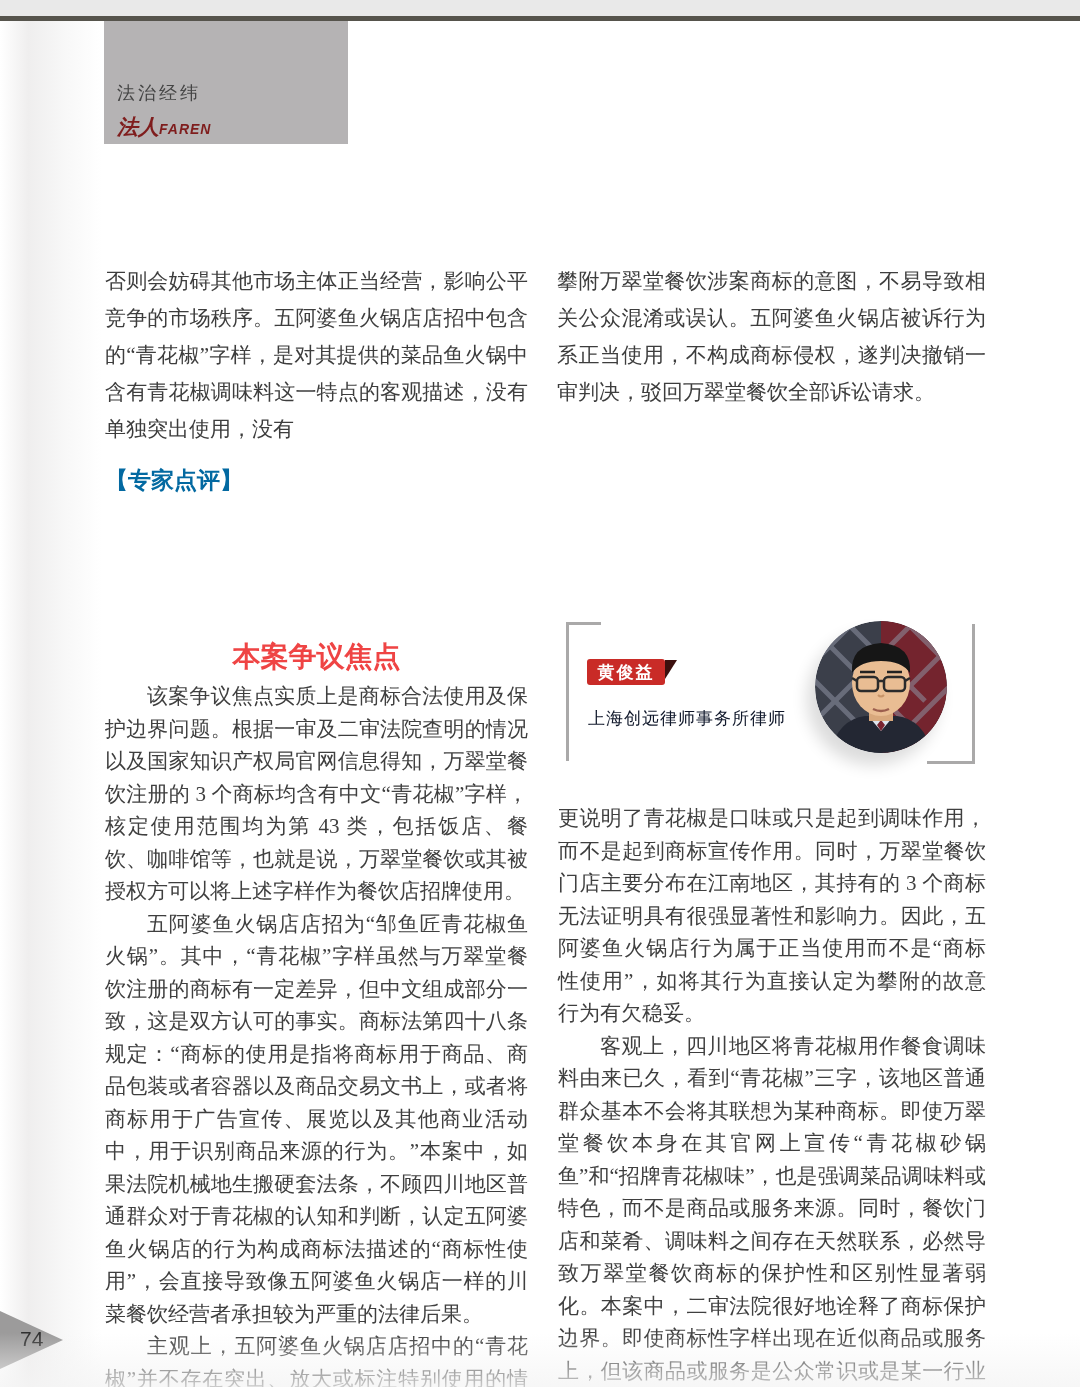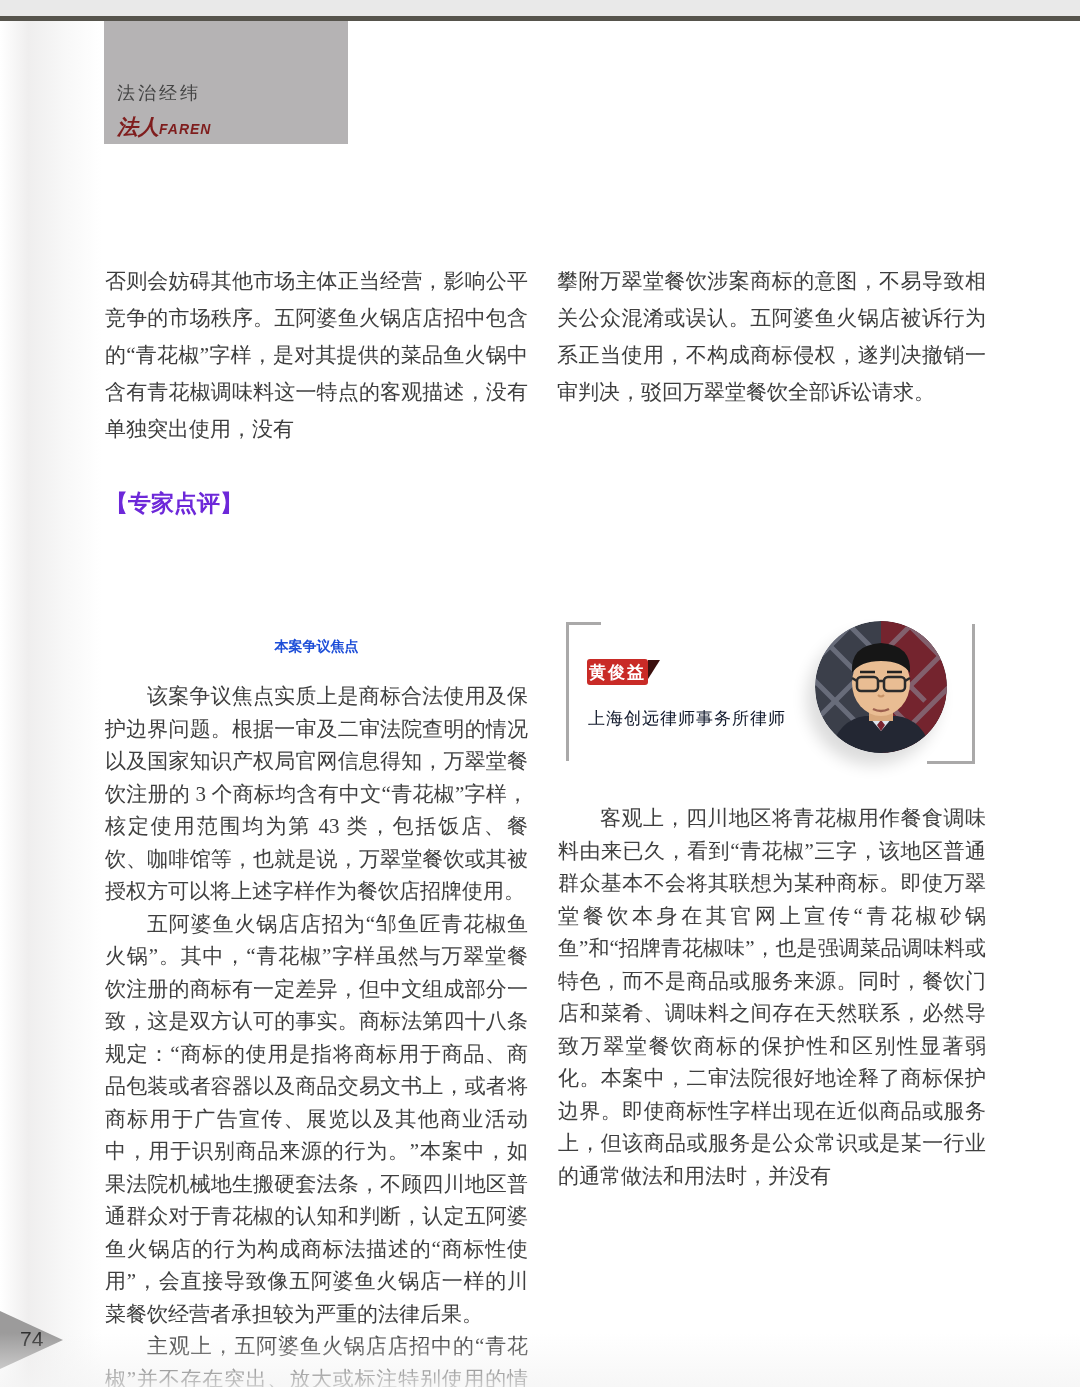--- a/index.html
+++ b/index.html
@@ -24,44 +24,44 @@
   .logo-cn{font-size:21px;}
   .logo-en{font-size:14px;letter-spacing:1px;}
 
   
   .lede{position:absolute;top:247px;font-size:21px;line-height:37px;color:#3d3d3d;
     text-align:justify;text-justify:inter-ideograph;}
   .lede-left{left:105px;width:423px;}
   .lede-right{left:557px;width:429px;}
 
   
-  .kicker{position:absolute;left:105px;top:472px;font-family:"Liberation Sans","DejaVu Sans",sans-serif;
-    font-size:23px;font-weight:bold;color:#6d28d9;}
+  .kicker{position:absolute;left:105px;top:449px;font-family:"Liberation Sans","DejaVu Sans",sans-serif;
+    font-size:23px;font-weight:bold;color:#0369a1;}
   .title{position:absolute;left:103px;top:503px;margin:0;font-family:"Liberation Sans","DejaVu Sans",sans-serif;
     font-size:34px;font-weight:800;letter-spacing:2px;color:#262626;}
 
   .subheading{position:absolute;left:105px;top:622px;width:423px;text-align:center;
-    font-size:14px;font-weight:bold;color:#1d4ed8;}
+    font-size:28px;font-weight:bold;color:#ef4444;}
 
   
   .bodycol{position:absolute;font-size:21px;line-height:32.5px;color:#3f3f3f;
     text-align:justify;text-justify:inter-ideograph;}
   .col-left{left:105px;top:664px;width:423px;}
   .col-right{left:558px;top:786px;width:428px;}
   .bodycol p{margin:0;text-indent:2em;}
   .bodycol p.no-indent{text-indent:0;}
 
   
   .expert-card{position:absolute;left:555px;top:595px;width:430px;height:165px;}
   .bracket{position:absolute;}
   .bracket-tl{left:11px;top:11px;width:32px;height:136px;
     border-left:3px solid #aaa9a9;border-top:3px solid #aaa9a9;}
   .bracket-br{left:372px;top:13px;width:45px;height:137px;
     border-right:3px solid #aaa9a9;border-bottom:3px solid #aaa9a9;}
-  .badge{position:absolute;left:32px;top:48px;width:61px;height:26px;background:#c92b27;
+  .badge{position:absolute;left:32px;top:48px;width:78px;height:26px;background:#c92b27;
     border-radius:3px;display:flex;align-items:center;justify-content:center;}
   .badge .badge-label{color:#ffffff;font-family:"Liberation Sans","DejaVu Sans",sans-serif;
     font-weight:bold;font-size:17px;letter-spacing:2px;}
   .badge-fold{position:absolute;right:-12px;top:1px;width:0;height:0;
     border-top:19px solid #3c100e;border-right:12px solid transparent;}
   .affiliation{position:absolute;left:33px;top:96px;font-family:"Liberation Sans","DejaVu Sans",sans-serif;
     font-size:17px;color:#0f172a;letter-spacing:1px;}
   .photo{position:absolute;left:260px;top:10px;width:132px;height:132px;border-radius:50%;
     overflow:hidden;box-shadow:-8px 12px 16px rgba(0,0,0,0.14);}
   .photo svg{display:block;}
@@ -141,20 +141,21 @@
           <line x1="45" y1="51" x2="60" y2="51" stroke="#222" stroke-width="2.5"></line>
           <line x1="72" y1="51" x2="87" y2="51" stroke="#222" stroke-width="2.5"></line>
           <path d="M58 88 q8 4 16 0" fill="none" stroke="#9c5f4e" stroke-width="2.5"></path>
           <path d="M63 74 q3 3 6 0" fill="none" stroke="#c79468" stroke-width="2"></path>
         </g>
       </svg>
     </div>
   </div>
 
   <div class="bodycol col-right">
+    <p class="no-indent">更说明了青花椒是口味或只是起到调味作用，而不是起到商标宣传作用。同时，万翠堂餐饮门店主要分布在江南地区，其持有的 3 个商标无法证明具有很强显著性和影响力。因此，五阿婆鱼火锅店行为属于正当使用而不是“商标性使用”，如将其行为直接认定为攀附的故意行为有欠稳妥。</p>
     <p>客观上，四川地区将青花椒用作餐食调味料由来已久，看到“青花椒”三字，该地区普通群众基本不会将其联想为某种商标。即使万翠堂餐饮本身在其官网上宣传“青花椒砂锅鱼”和“招牌青花椒味”，也是强调菜品调味料或特色，而不是商品或服务来源。同时，餐饮门店和菜肴、调味料之间存在天然联系，必然导致万翠堂餐饮商标的保护性和区别性显著弱化。本案中，二审法院很好地诠释了商标保护边界。即使商标性字样出现在近似商品或服务上，但该商品或服务是公众常识或是某一行业的通常做法和用法时，并没有</p>
   </div>
 
   <div class="page-tab-shape"></div>
   <span class="page-num">74</span>
 
   <div class="shade-bottom"></div>
 </div>
 
 </body></html>

